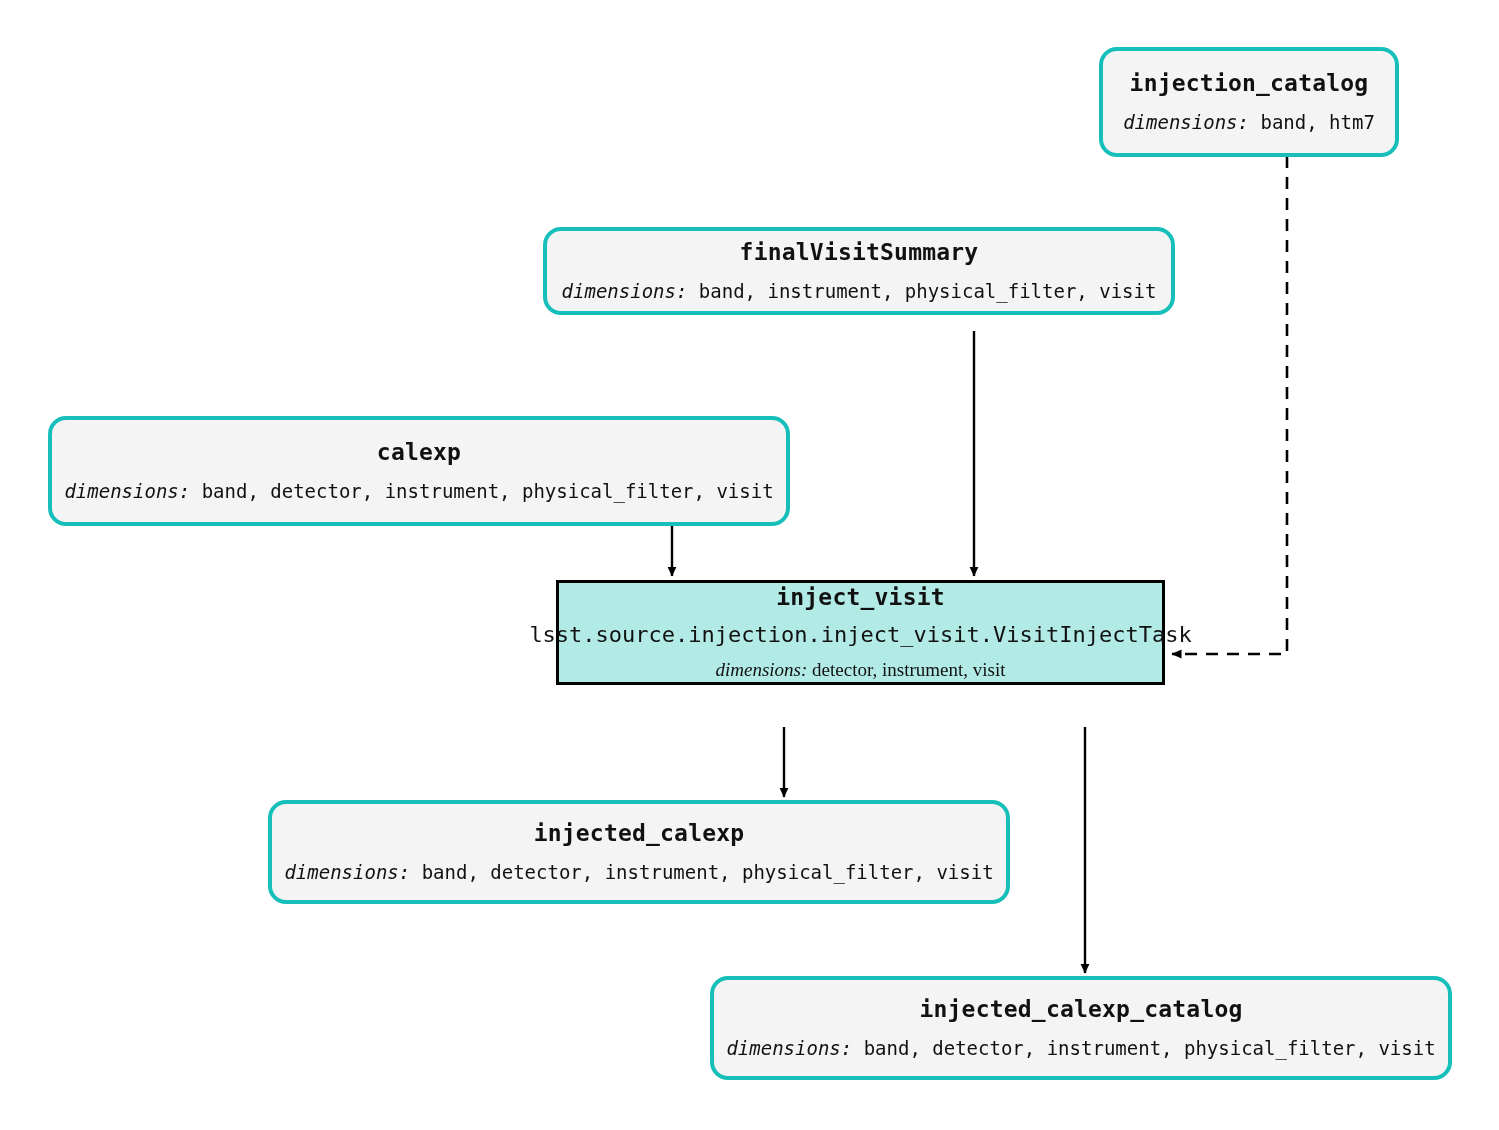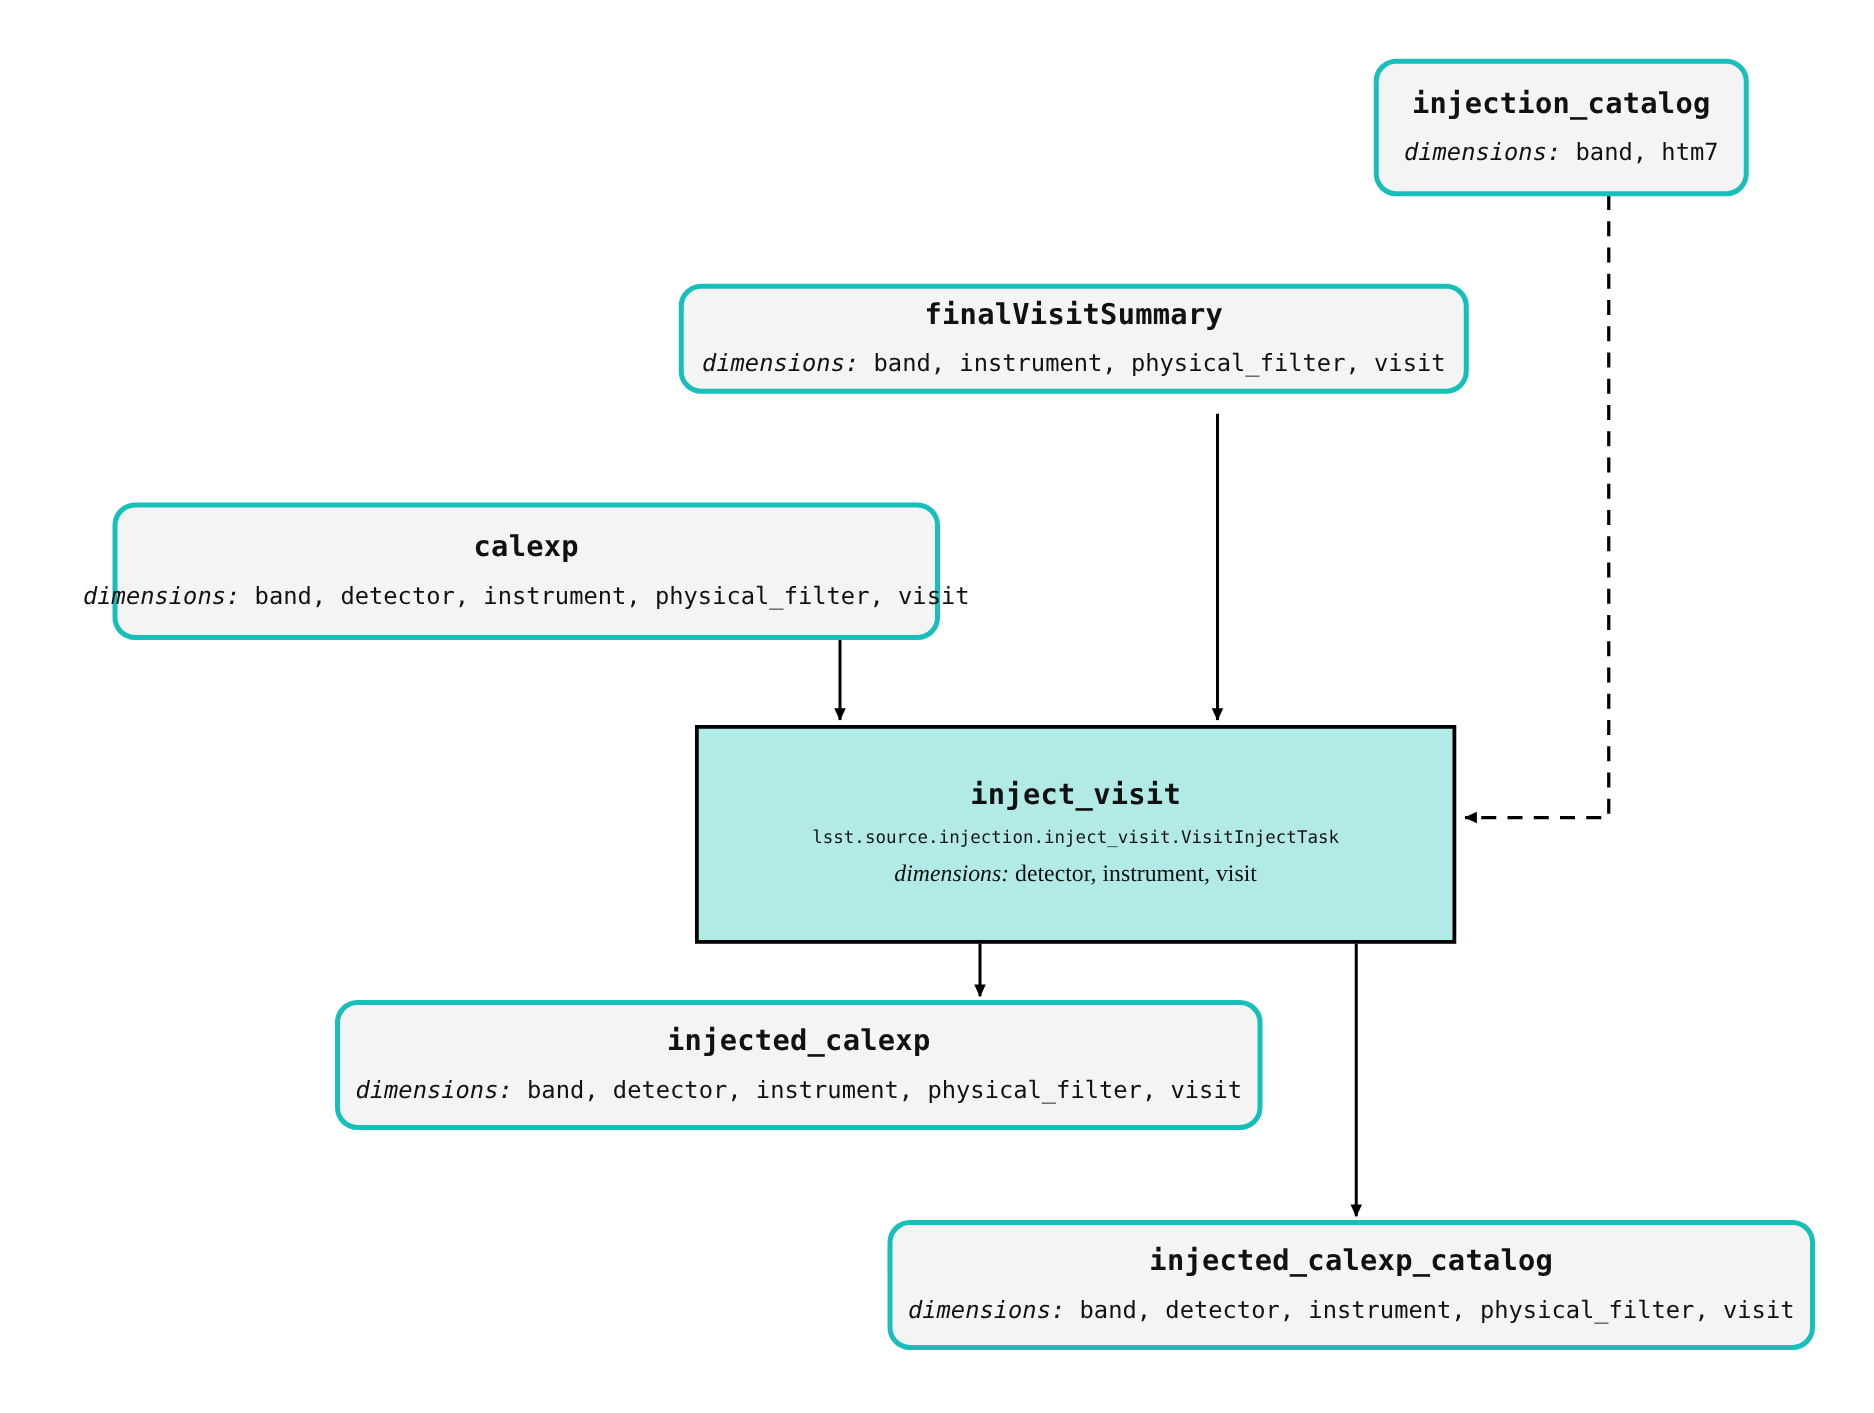--- a/index.html
+++ b/index.html
@@ -49,21 +49,21 @@
     font-weight: bold;
     font-size: 23px;
     color: #111111;
     letter-spacing: 0.2px;
     line-height: 1.15;
     white-space: nowrap;
   }
   .node-sub {
     font-family: "DejaVu Sans Mono", monospace;
     font-weight: normal;
-    font-size: 14px;
+    font-size: 22px;
     color: #111111;
     line-height: 1.2;
     white-space: nowrap;
     margin-top: 14px;
   }
   .node.task .node-sub {
     margin-top: 12px;
   }
   .node-dims {
     font-family: "DejaVu Sans Mono", monospace;
@@ -118,28 +118,28 @@
     </div>
   </div>
 
   <div class="node dataset" style="left:543px; top:227px; width:632px; height:88px;">
     <div class="node-title">finalVisitSummary</div>
     <div class="node-dims">
       <span class="dims-label">dimensions:</span><span class="dims-values"> band, instrument, physical_filter, visit</span>
     </div>
   </div>
 
-  <div class="node dataset" style="left:48px; top:402px; width:662px; height:110px;margin-left:42px;">
+  <div class="node dataset" style="left:48px; top:416px; width:742px; height:110px;">
     <div class="node-title">calexp</div>
     <div class="node-dims">
       <span class="dims-label">dimensions:</span><span class="dims-values"> band, detector, instrument, physical_filter, visit</span>
     </div>
   </div>
 
-  <div class="node task" style="left:556px; top:580px; width:609px; height:175px;text-align:right;">
+  <div class="node task" style="left:556px; top:580px; width:609px; height:105px;text-align:right;">
     <div class="node-title">inject_visit</div>
     <div class="node-sub">lsst.source.injection.inject_visit.VisitInjectTask</div>
     <div class="node-dims">
       <span class="dims-label">dimensions:</span><span class="dims-values"> detector, instrument, visit</span>
     </div>
   </div>
 
   <div class="node dataset" style="left:268px; top:800px; width:742px; height:104px;">
     <div class="node-title">injected_calexp</div>
     <div class="node-dims">

